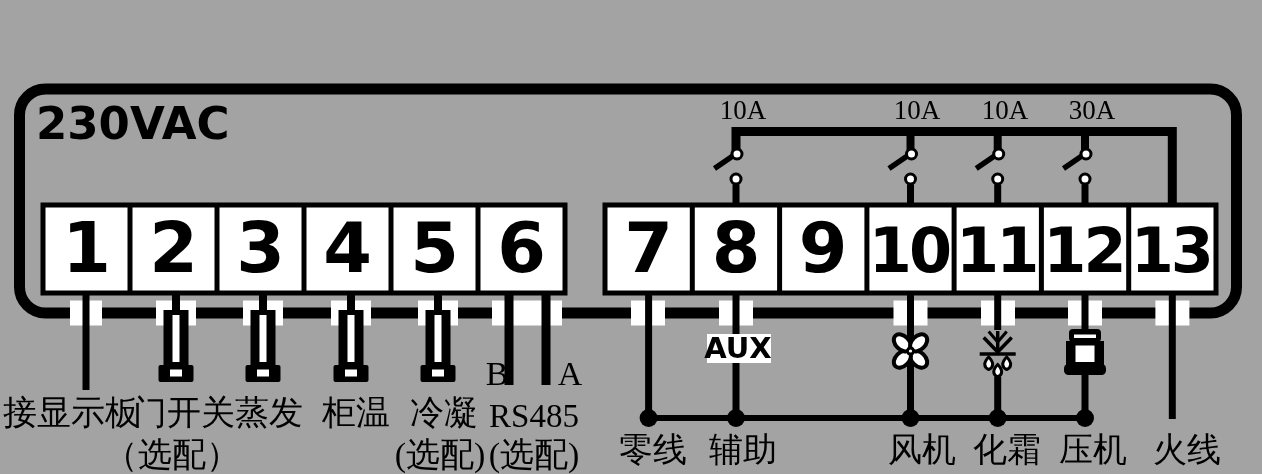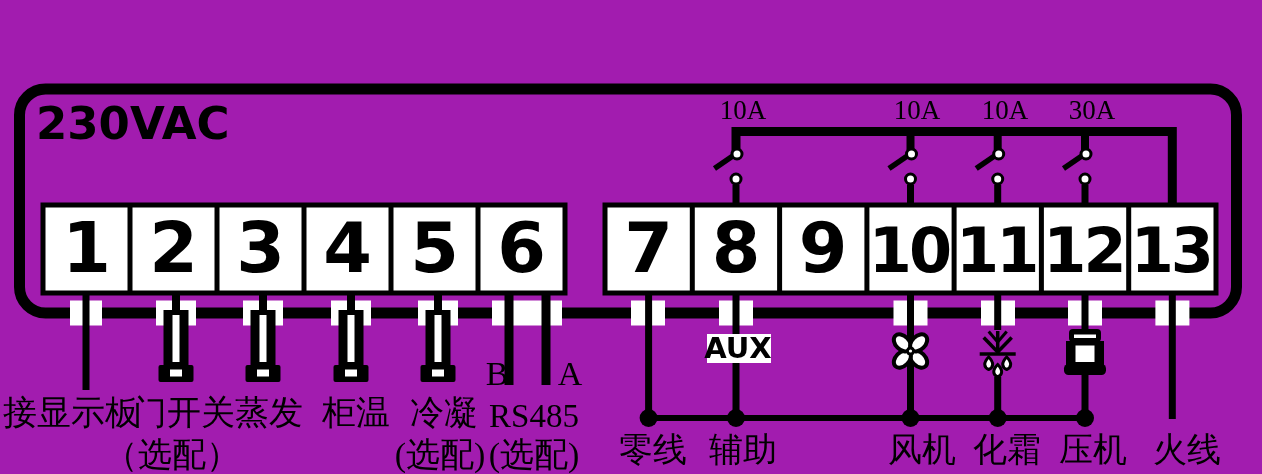--- a/index.html
+++ b/index.html
@@ -1,16 +1,16 @@
 <!DOCTYPE html>
 <html><head>
 <meta charset="utf-8">
 <style>
   html,body{margin:0;padding:0;background:#ffffff;}
-  .stage{position:relative;width:1262px;height:474px;background:#a21caf;overflow:hidden;}
+  .stage{position:relative;width:1262px;height:474px;background:#a3a3a3;overflow:hidden;}
   svg{position:absolute;left:0;top:0;}
   text{fill:#000;}
   .title{font-family:"DejaVu Sans","Liberation Sans",sans-serif;font-weight:bold;font-size:45px;}
   .num{font-family:"DejaVu Sans","Liberation Sans",sans-serif;font-weight:bold;text-anchor:middle;}
   .num1{font-size:70px;}
   .num2{font-size:62px;letter-spacing:-3px;}
   .amp{font-family:"Liberation Serif","DejaVu Serif",serif;font-size:27px;text-anchor:middle;}
   .cjk{font-family:"Liberation Serif","DejaVu Serif",serif;font-size:34px;text-anchor:middle;}
   .rs{font-family:"Liberation Serif","DejaVu Serif",serif;font-size:33px;text-anchor:middle;}
   .aux{font-family:"DejaVu Sans","Liberation Sans",sans-serif;font-weight:bold;font-size:29px;text-anchor:middle;}

